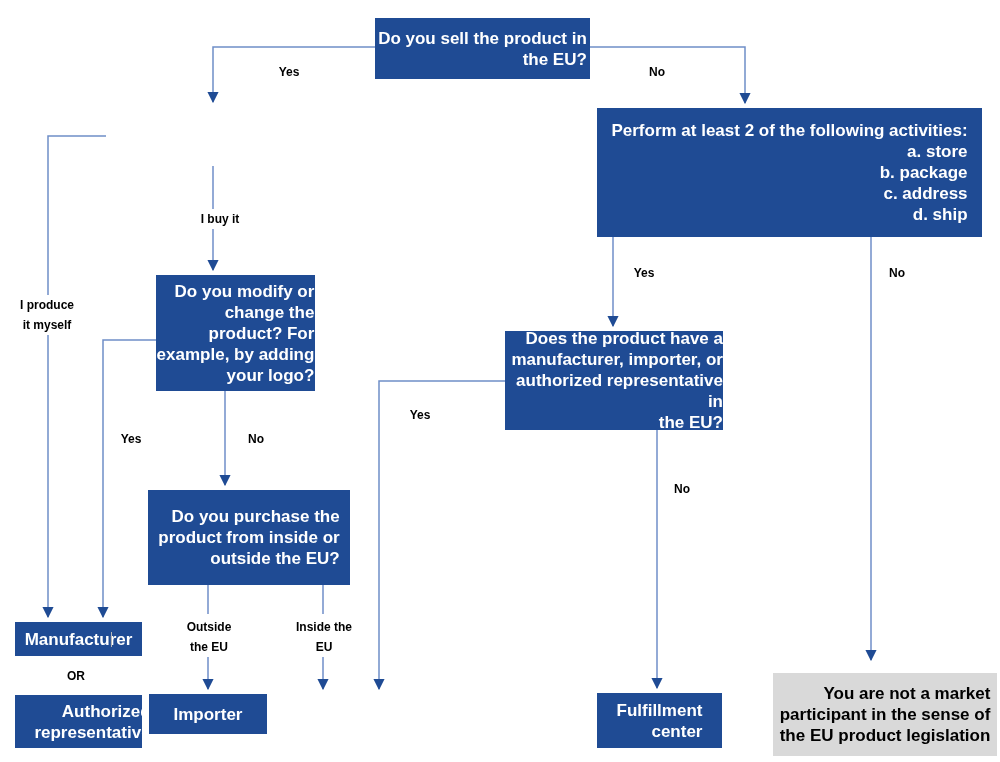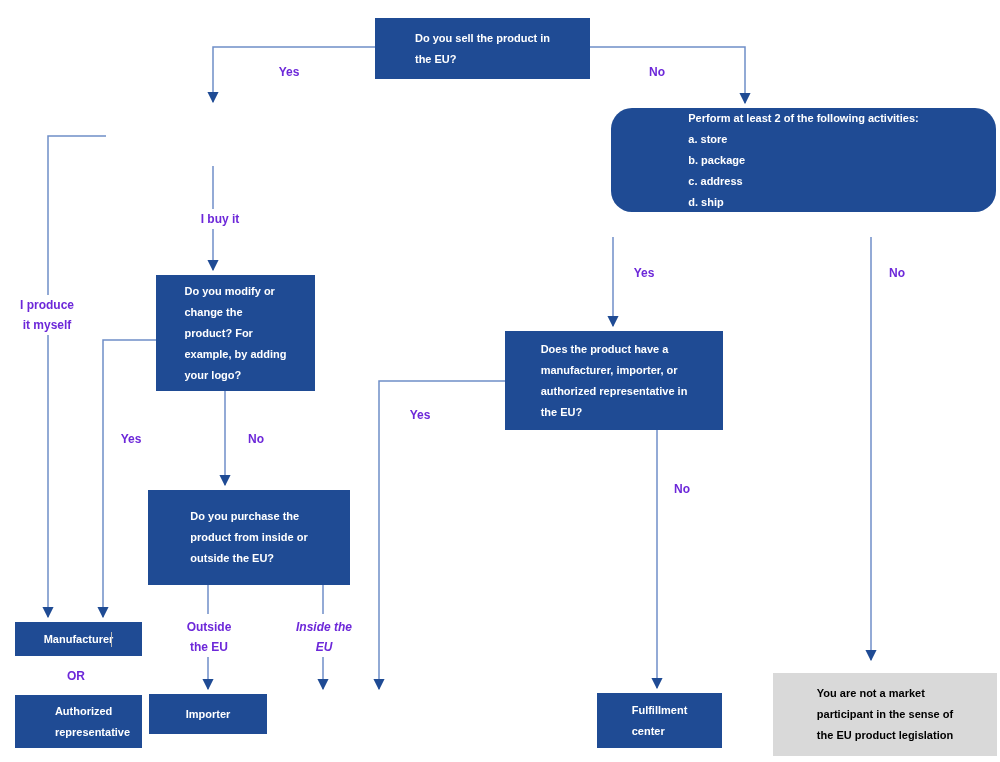--- a/index.html
+++ b/index.html
@@ -3,54 +3,54 @@
 <meta charset="utf-8">
 <style>
   html,body{margin:0;padding:0;background:#ffffff;}
   #canvas{
     position:relative;width:1000px;height:762px;background:#ffffff;
     font-family:"Liberation Sans",sans-serif;overflow:hidden;
   }
   #wires{position:absolute;left:0;top:0;width:1000px;height:762px;z-index:1;}
   .node{
     position:absolute;z-index:2;display:flex;align-items:center;justify-content:center;
-    text-align:left;white-space:pre-line;font-weight:bold;font-size:11px;line-height:21px;
+    text-align:right;white-space:pre-line;font-weight:bold;font-size:17px;line-height:21px;
     color:#ffffff;background:#1F4B94;box-sizing:border-box;
   }
   .node.gray{background:#D9D9D9;color:#000000;margin-top:8px;}
   .edge-label{
     position:absolute;z-index:3;font-weight:bold;font-size:12px;line-height:20px;
-    color:#6d28d9;text-align:center;white-space:pre-line;
+    color:#000000;text-align:center;white-space:pre-line;
   }
   .edge-label.on-line{background:#ffffff;}
   .caret{position:absolute;left:96px;top:10px;width:1px;height:15px;background:#b8b8b8;z-index:4;}
 
   
   .n-sell{left:375px;top:18px;width:215px;height:61px;}
   .n-produce{left:106px;top:107px;width:214px;height:59px;}
-  .n-perform{left:611px;top:108px;width:385px;height:104px;border-radius:21px;}
+  .n-perform{left:597px;top:108px;width:385px;height:129px;}
   .n-modify{left:156px;top:275px;width:159px;height:116px;}
   .n-purchase{left:148px;top:490px;width:202px;height:95px;}
   .n-hasrep{left:505px;top:331px;width:218px;height:99px;}
   .n-manufacturer{left:15px;top:622px;width:127px;height:34px;}
   .n-authrep{left:15px;top:695px;width:127px;height:53px;padding-left:28px;}
   .n-importer{left:149px;top:694px;width:118px;height:40px;}
   .n-distributor{left:272px;top:694px;width:120px;height:40px;}
   .n-fulfillment{left:597px;top:693px;width:125px;height:55px;}
   .n-notmarket{left:773px;top:665px;width:224px;height:83px;}
 
   
   .l-yes-top{left:269px;top:62px;width:40px;}
   .l-no-top{left:637px;top:62px;width:40px;}
   .l-ibuy{left:190px;top:209px;width:60px;}
   .l-iproduce{left:12px;top:295px;width:70px;}
   .l-yes-modify{left:111px;top:429px;width:40px;}
   .l-no-modify{left:236px;top:429px;width:40px;}
   .l-outside{left:179px;top:617px;width:60px;}
-  .l-inside{left:294px;top:617px;width:60px;font-style:italic;}
+  .l-inside{left:294px;top:617px;width:60px;}
   .l-yes-perform{left:624px;top:263px;width:40px;}
   .l-no-perform{left:877px;top:263px;width:40px;}
   .l-yes-hasrep{left:400px;top:405px;width:40px;}
   .l-no-hasrep{left:662px;top:479px;width:40px;}
   .l-or{left:56px;top:666px;width:40px;}
 </style>
 </head>
 <body>
 
 <div id="canvas">

